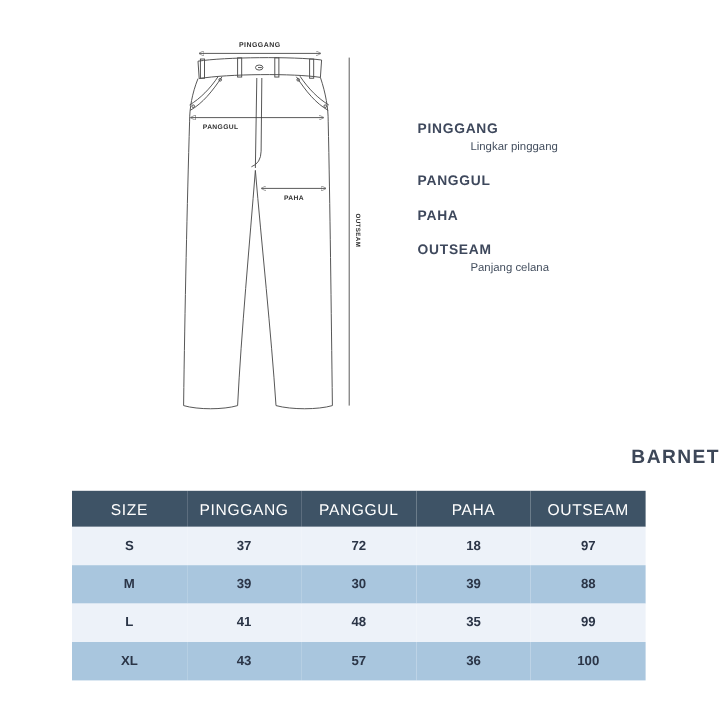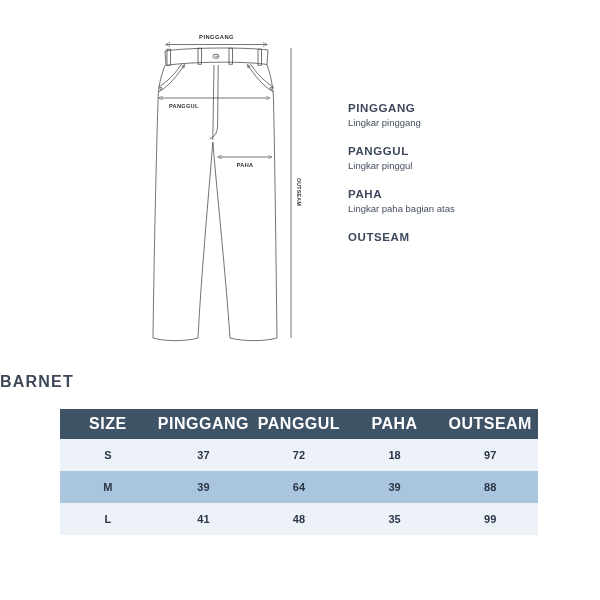--- a/index.html
+++ b/index.html
@@ -13,30 +13,30 @@
     fill:none; stroke:#4f4f4f; stroke-width:0.8; }
   #pants-svg .measure { stroke:#3a3a3a; stroke-width:0.7; }
   #pants-svg text { fill:#2e2e2e; font-weight:bold; stroke:none;
                     font-family:"Liberation Sans", sans-serif; }
 
   
   .legend { position:absolute; left:348px; top:101px; width:215px; }
   .legend-item { margin-bottom:15px; }
   .legend-term { font-size:11.5px; font-weight:600; letter-spacing:0.6px;
                  color:#3e485c; line-height:14px; }
-  .legend-def  { font-size:9.5px; color:#434e5e; line-height:13px; margin-top:1px; }
+  .legend-def  { font-size:9.5px; color:#434e5e; line-height:13px; margin-top:1px;margin-left:44px; }
 
   
-  .chart-title { position:absolute; left:0; right:0; top:373px; text-align:left;
+  .chart-title { position:absolute; left:0; right:0; top:373px; text-align:right;
                  font-size:16px; font-weight:600; letter-spacing:1.2px; color:#3d4758; }
 
   
   .size-table { position:absolute; left:60px; top:409px; width:478px;
                 border-collapse:collapse; table-layout:fixed; }
-  .size-table th { background:#3e5366; color:#ffffff; font-size:16px; font-weight:bold;
+  .size-table th { background:#3e5366; color:#ffffff; font-size:13px; font-weight:normal;
                    letter-spacing:0.5px; height:30px; text-align:center; }
   .size-table td { font-size:11px; font-weight:600; color:#2b3547;
                    height:32px; text-align:center; }
   tr.row-light  td { background:#edf2f9; }
   tr.row-medium td { background:#a9c6de; }
 </style>
 </head>
 <body>
 
 <div id="canvas">
@@ -100,28 +100,27 @@
     </g>
   </svg>
 
   <div class="legend">
     <div class="legend-item">
       <div class="legend-term">PINGGANG</div>
       <div class="legend-def">Lingkar pinggang</div>
     </div>
     <div class="legend-item">
       <div class="legend-term">PANGGUL</div>
-      <div class="legend-def">Lingkar pinggul</div>
     </div>
     <div class="legend-item">
       <div class="legend-term">PAHA</div>
-      <div class="legend-def">Lingkar paha bagian atas</div>
     </div>
     <div class="legend-item">
       <div class="legend-term">OUTSEAM</div>
+      <div class="legend-def">Panjang celana</div>
     </div>
   </div>
 
   <div class="chart-title">BARNET</div>
 
   <table class="size-table">
     <thead>
       <tr>
         <th>SIZE</th>
         <th>PINGGANG</th>
@@ -134,27 +133,34 @@
       <tr class="row-light">
         <td>S</td>
         <td>37</td>
         <td>72</td>
         <td>18</td>
         <td>97</td>
       </tr>
       <tr class="row-medium">
         <td>M</td>
         <td>39</td>
-        <td>64</td>
+        <td>30</td>
         <td>39</td>
         <td>88</td>
       </tr>
       <tr class="row-light">
         <td>L</td>
         <td>41</td>
         <td>48</td>
         <td>35</td>
         <td>99</td>
       </tr>
+      <tr class="row-medium">
+        <td>XL</td>
+        <td>43</td>
+        <td>57</td>
+        <td>36</td>
+        <td>100</td>
+      </tr>
     </tbody>
   </table>
 
 </div>
 
 </body></html>

